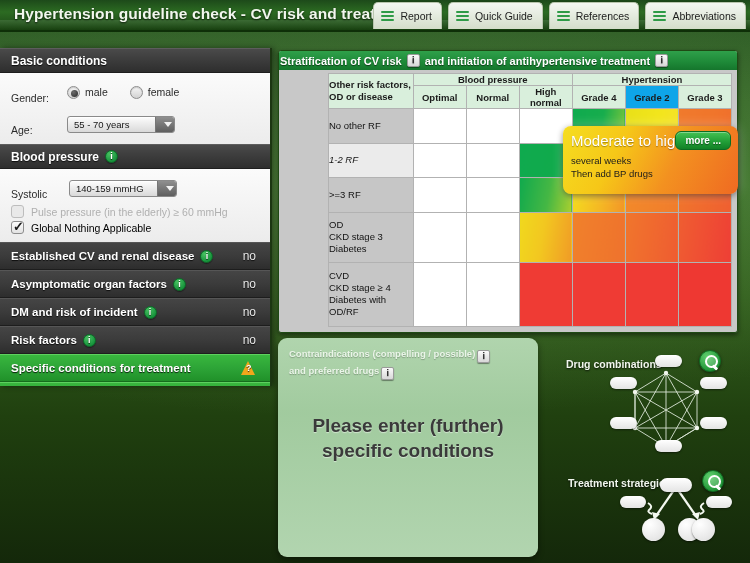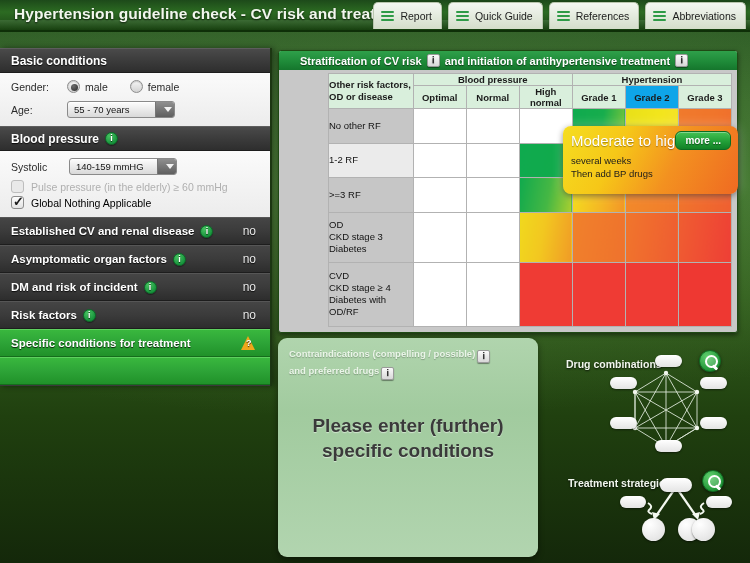--- a/index.html
+++ b/index.html
@@ -62,21 +62,21 @@
     height: 25px; display:flex; align-items:center; gap:6px;
     padding-left: 11px;
     background: linear-gradient(180deg,#4a4a4a 0%,#3c3c3c 48%,#2e2e2e 100%);
     border-top: 1px solid #5d5d5d; border-bottom: 1px solid #1e1e1e;
     color:#fff; font-size: 12px; font-weight: bold;
     text-shadow: 0 1px 1px rgba(0,0,0,.8);
   }
   .sec-body { background: linear-gradient(180deg,#fbfbfb,#ececec); padding: 7px 11px 8px; }
   .frow { display:flex; align-items:center; font-size:10.5px; color:#2b2b2b; }
   .frow + .frow { margin-top: 8px; }
-  .flabel { width: 56px; flex: none; }
+  .flabel { width: 56px; flex: none; margin-top: 12px; }
   .radio-wrap { display:flex; align-items:center; gap:5px; margin-right: 22px; cursor:pointer; }
   .radio {
     width: 13px; height: 13px; border-radius: 50%;
     background: linear-gradient(180deg,#f6f6f6,#d2d2d2);
     border: 1px solid #8d8d8d; position: relative;
     box-shadow: inset 0 1px 1px rgba(0,0,0,.18);
   }
   .radio.on::after {
     content:""; position:absolute; left:3px; top:3px;
     width:7px; height:7px; border-radius:50%;
@@ -159,21 +159,21 @@
   
   #riskpanel {
     position:absolute; left: 278px; top: 50px; width: 460px; height: 283px;
     background:#c8c8c8;
     border: 1px solid #1f4a14;
     border-radius: 3px;
     box-shadow: 0 2px 5px rgba(0,0,0,.5);
     overflow: hidden;
   }
   #riskhead {
-    height: 19px; display:flex; align-items:center; gap:5px; padding-left: 21px;
+    height: 19px; display:flex; align-items:center; gap:5px; padding-left: 1px;
     background: linear-gradient(180deg,#2fa04a 0%,#1f8b39 55%,#15762c 100%);
     color:#fff; font-size: 11px; font-weight: bold;
     text-shadow: 0 1px 1px rgba(0,0,0,.55);
   }
   #tblwrap { position:absolute; left:5px; top:22px; right:5px; bottom:5px;margin-left:44px; }
   table.risk { width:100%; height:100%; border-collapse: collapse; table-layout: fixed; }
   table.risk th, table.risk td { border: 1px solid #b2b2b2; padding: 0; }
   th.grp {
     background:#d9efdc; font-size: 9.5px; color:#1b1b1b; font-weight:bold; height: 12px;
   }
@@ -182,21 +182,21 @@
   }
   th.sub.sel { background:#0ea5e9; }
   th.rowhead-top {
     background:#d9efdc; font-size: 9.5px; color:#1b1b1b; font-weight:bold;
     text-align:left; padding-left: 5px; line-height: 1.25;
   }
   td.rowlabel {
     background:#c6c6c6; font-size: 9.5px; color:#121212; text-align:left;
     padding-left: 5px; line-height: 1.28;
   }
-  td.rowlabel.alt { background:#ebebeb; }
+  td.rowlabel.alt { background:#ebebeb;font-style:italic; }
   td.cell { background:#fff; }
 
   
   #tip {
     position:absolute; left: 563px; top: 126px; width: 175px; height: 68px;
     background: linear-gradient(118deg,#f5dd20 0%,#f6c718 32%,#f39120 62%,#ef6a22 100%);
     border-radius: 8px;
     box-shadow: 0 2px 6px rgba(0,0,0,.45), 0 0 12px rgba(255,255,255,.35);
     padding: 6px 8px;
   }
@@ -408,21 +408,21 @@
         <div>Other risk factors,</div>
         <div>OD or disease</div>
       </th>
       <th class="grp" colspan="3">Blood pressure</th>
       <th class="grp" colspan="3">Hypertension</th>
     </tr>
     <tr>
       <th class="sub" style="width:13.2%">Optimal</th>
       <th class="sub" style="width:13.2%">Normal</th>
       <th class="sub" style="width:13.2%">High normal</th>
-      <th class="sub" style="width:13.1%">Grade 1</th>
+      <th class="sub" style="width:13.1%">Grade 4</th>
       <th class="sub sel" style="width:13.1%">Grade 2</th>
       <th class="sub" style="width:13.2%">Grade 3</th>
     </tr>
 
     <tr style="height:16%">
       <td class="rowlabel">No other RF</td>
       <td class="cell"></td>
       <td class="cell"></td>
       <td class="cell"></td>
       <td class="cell" style="background:linear-gradient(100deg,#0faa4e 0%,#17ad4d 55%,#7dc63c 100%)"></td>

